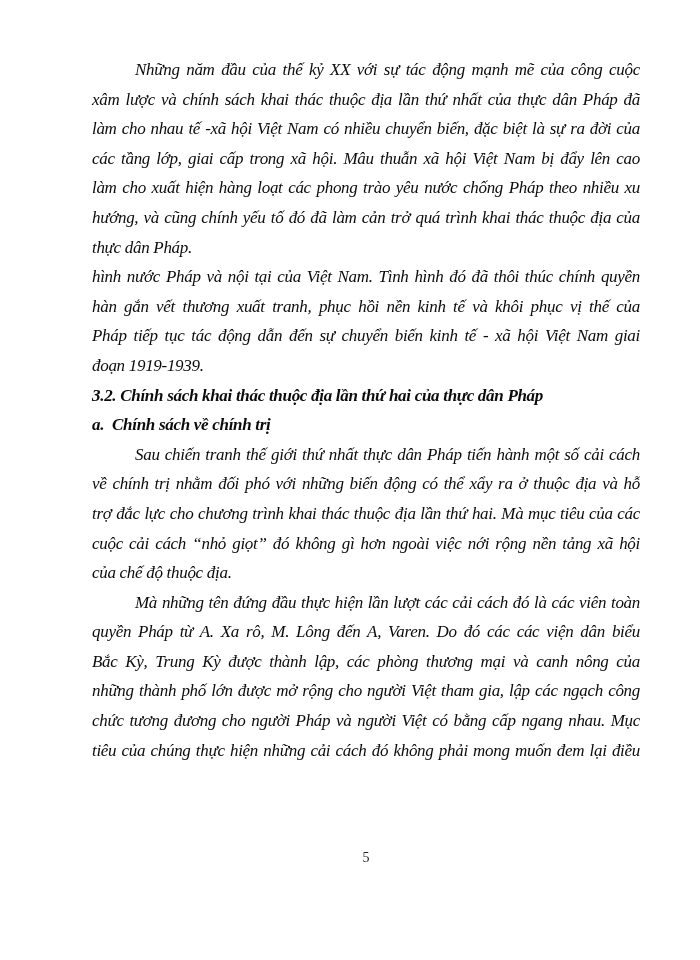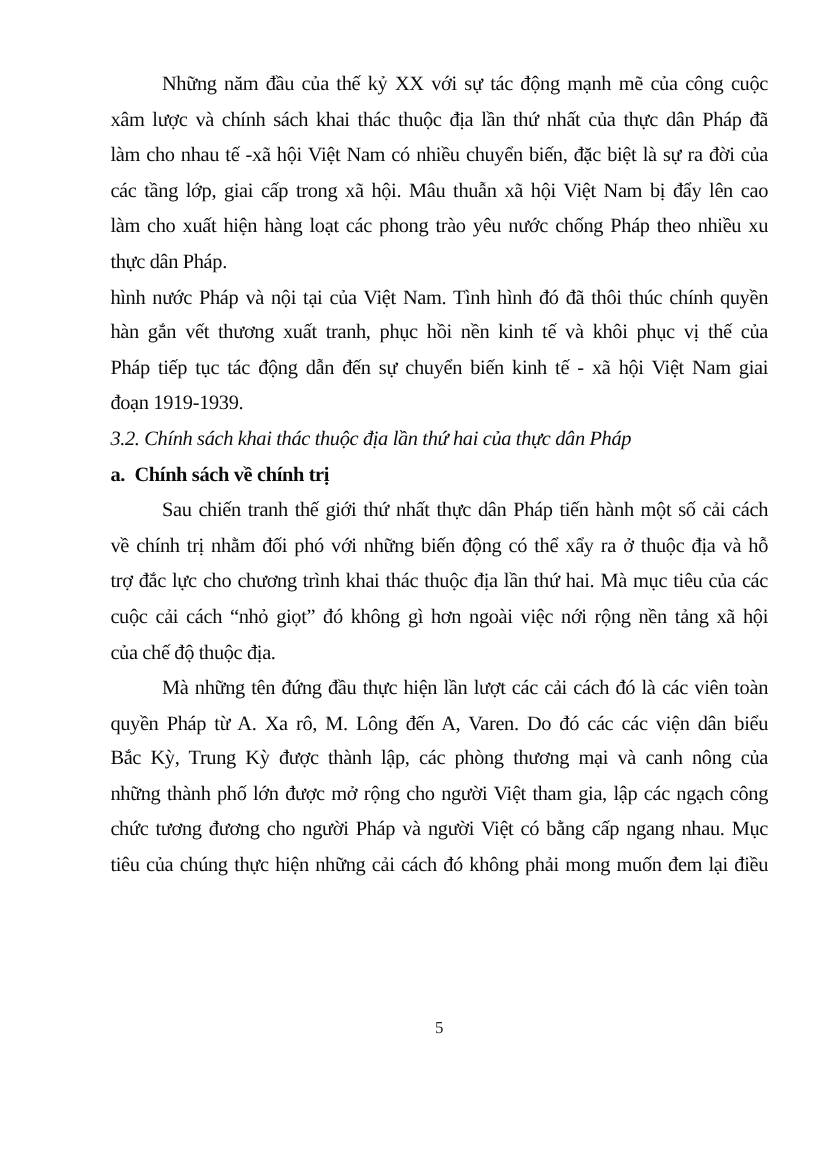--- a/index.html
+++ b/index.html
@@ -20,25 +20,26 @@
     width: 548px;
   }
   .line {
     font-size: 17px;
     line-height: 29.6px;
     height: 29.6px;
     letter-spacing: -0.3px;
     white-space: nowrap;
     text-align: justify;
     text-align-last: justify;
+    font-style: italic;
   }
   .line.first { text-indent: 43px; }
   .line.last { text-align-last: left; }
   .line.heading {
-    font-weight: normal;
+    font-weight: bold;
     font-style: italic;
     text-align-last: left;
   }
   .line.subheading {
     font-weight: bold;
     text-align-last: left;
   }
   .page-number {
     position: absolute;
     left: 92px;
@@ -54,20 +55,21 @@
 <body>
 
 <div class="page">
   <div class="text-area">
 
     <div class="line first">Những năm đầu của thế kỷ XX với sự tác động mạnh mẽ của công cuộc</div>
     <div class="line">xâm lược và chính sách khai thác thuộc địa lần thứ nhất của thực dân Pháp đã</div>
     <div class="line">làm cho nhau tế -xã hội Việt Nam có nhiều chuyển biến, đặc biệt là sự ra đời của</div>
     <div class="line">các tầng lớp, giai cấp trong xã hội. Mâu thuẫn xã hội Việt Nam bị đẩy lên cao</div>
     <div class="line">làm cho xuất hiện hàng loạt các phong trào yêu nước chống Pháp theo nhiều xu</div>
+    <div class="line">hướng, và cũng chính yếu tố đó đã làm cản trở quá trình khai thác thuộc địa của</div>
     <div class="line last">thực dân Pháp.</div>
 
     <div class="line">hình nước Pháp và nội tại của Việt Nam. Tình hình đó đã thôi thúc chính quyền</div>
     <div class="line">hàn gắn vết thương xuất tranh, phục hồi nền kinh tế và khôi phục vị thế của</div>
     <div class="line">Pháp tiếp tục tác động dẫn đến sự chuyển biến kinh tế - xã hội Việt Nam giai</div>
     <div class="line last">đoạn 1919-1939.</div>
 
     <div class="line heading">3.2. Chính sách khai thác thuộc địa lần thứ hai của thực dân Pháp</div>
 
     <div class="line subheading">a.&nbsp; Chính sách về chính trị</div>

